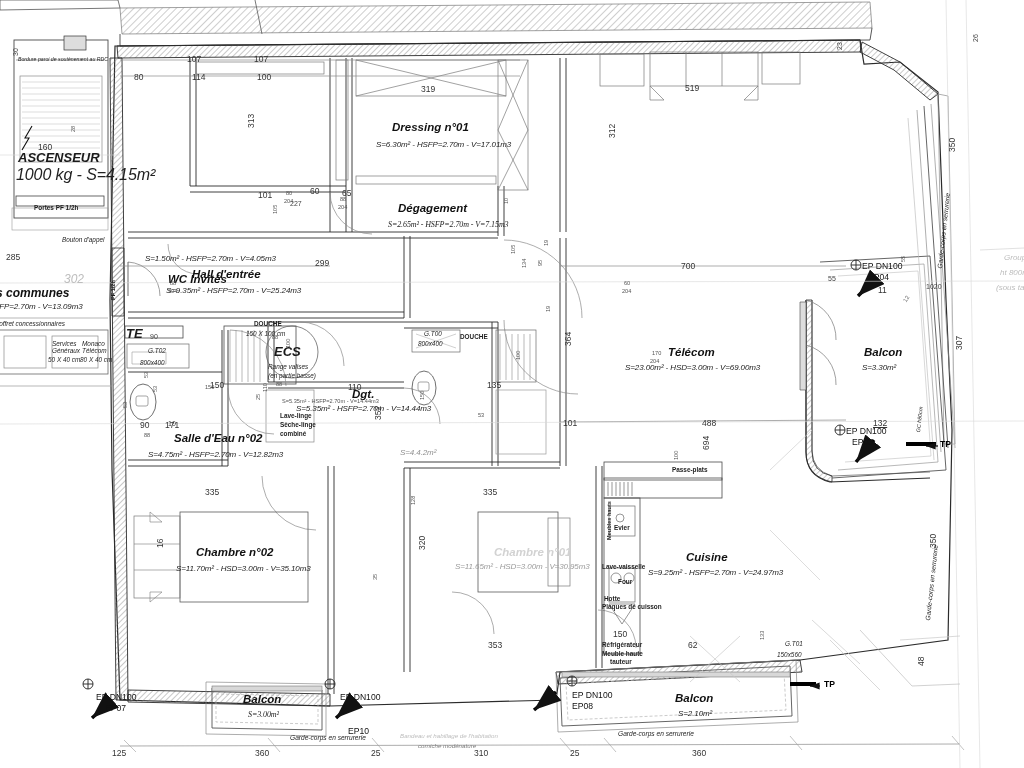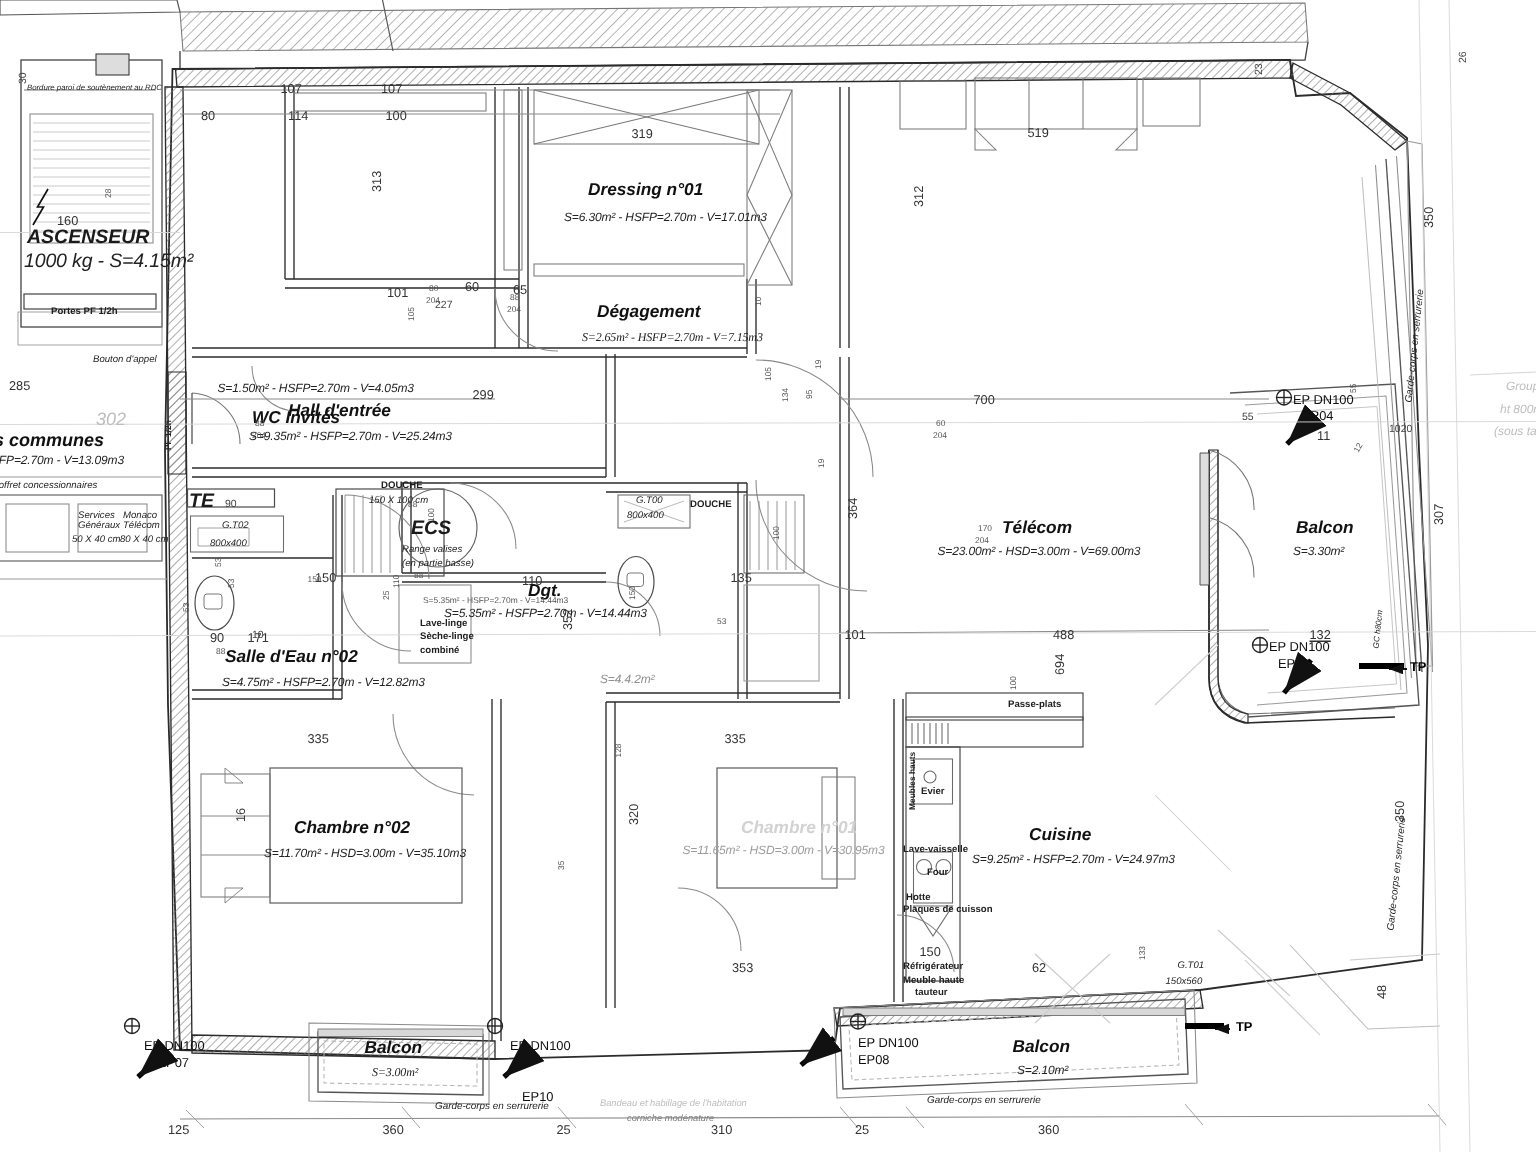--- a/index.html
+++ b/index.html
@@ -345,21 +345,21 @@
     <path d="M 860,630 L 912,686 L 960,684" stroke="#bdbdbd" stroke-width="0.7" fill="none"></path>
     <path d="M 830,640 L 880,690" stroke="#c9c9c9" stroke-width="0.7" fill="none"></path>
     <path d="M 690,636 L 740,682" stroke="#c9c9c9" stroke-width="0.7" fill="none"></path>
     <path d="M 740,636 L 690,682" stroke="#c9c9c9" stroke-width="0.7" fill="none"></path>
     <path d="M 812,620 L 860,664" stroke="#c9c9c9" stroke-width="0.7" fill="none"></path>
     <path d="M 770,470 L 812,430" stroke="#cfcfcf" stroke-width="0.7" fill="none"></path>
     <path d="M 770,530 L 820,580" stroke="#cfcfcf" stroke-width="0.7" fill="none"></path>
   </svg>
 
   <div class="t big-it" style="left:18px;top:150px;">ASCENSEUR</div>
-  <div class="t room-sub" style="left:16px;top:166px;font-size:13px;">1000 kg - S=4.15m²</div>
+  <div class="t room-sub" style="left:16px;top:166px;font-size:16px;">1000 kg - S=4.15m²</div>
   <div class="t lbl b" style="left:34px;top:204px;">Portes PF 1/2h</div>
   <div class="t lbl" style="left:62px;top:236px;">Bouton d'appel</div>
   <div class="t lbl" style="left:18px;top:56px;font-size:5.2px;">Bordure paroi de soutènement au RDC</div>
   <div class="t dim" style="left:38px;top:142px;">160</div>
   <div class="t dim sm vert" style="left:12px;top:56px;transform:rotate(-90deg);">30</div>
   <div class="t dim xs vert" style="left:70px;top:132px;transform:rotate(-90deg);">28</div>
   <div class="t dim" style="left:6px;top:252px;">285</div>
 
   <div class="t room-name" style="left:-4px;top:286px;font-size:12px;">s communes</div>
   <div class="t room-sub" style="left:-6px;top:302px;">SFP=2.70m - V=13.09m3</div>
@@ -411,21 +411,21 @@
   <div class="t dim xs vert" style="left:372px;top:580px;transform:rotate(-90deg);">35</div>
   <div class="t dim xs vert" style="left:410px;top:505px;transform:rotate(-90deg);">128</div>
   <div class="t dim xs vert" style="left:759px;top:640px;transform:rotate(-90deg);">133</div>
 
   <div class="t dim" style="left:258px;top:190px;">101</div>
   <div class="t dim" style="left:310px;top:186px;">60</div>
   <div class="t dim" style="left:342px;top:188px;">65</div>
   <div class="t dim sm" style="left:290px;top:200px;">227</div>
   <div class="t dim xs vert" style="left:272px;top:214px;transform:rotate(-90deg);">105</div>
   <div class="t dim" style="left:315px;top:258px;">299</div>
-  <div class="t dim" style="left:649px;top:261px;">700</div>
+  <div class="t dim" style="left:681px;top:261px;">700</div>
   <div class="t dim" style="left:563px;top:418px;">101</div>
   <div class="t dim" style="left:702px;top:418px;">488</div>
   <div class="t dim" style="left:210px;top:380px;">150</div>
   <div class="t dim" style="left:348px;top:382px;">110</div>
   <div class="t dim" style="left:165px;top:420px;">171</div>
   <div class="t dim" style="left:487px;top:380px;">135</div>
   <div class="t dim" style="left:140px;top:420px;">90</div>
   <div class="t dim sm" style="left:168px;top:420px;">10</div>
   <div class="t dim" style="left:205px;top:487px;">335</div>
   <div class="t dim" style="left:483px;top:487px;">335</div>
@@ -450,21 +450,21 @@
 
   <div class="t room-name" style="left:168px;top:237px;margin-top:36px;">WC Invités</div>
   <div class="t room-sub" style="left:145px;top:254px;">S=1.50m² - HSFP=2.70m - V=4.05m3</div>
 
   <div class="t room-name" style="left:192px;top:268px;">Hall d'entrée</div>
   <div class="t room-sub" style="left:166px;top:286px;">S=9.35m² - HSFP=2.70m - V=25.24m3</div>
 
   <div class="t room-name" style="left:668px;top:346px;">Télécom</div>
   <div class="t room-sub" style="left:625px;top:363px;">S=23.00m² - HSD=3.00m - V=69.00m3</div>
 
-  <div class="t room-name" style="left:150px;top:432px;">Salle d'Eau n°02</div>
+  <div class="t room-name" style="left:174px;top:432px;">Salle d'Eau n°02</div>
   <div class="t room-sub" style="left:148px;top:450px;">S=4.75m² - HSFP=2.70m - V=12.82m3</div>
 
   <div class="t room-name" style="left:352px;top:388px;">Dgt.</div>
   <div class="t room-sub" style="left:296px;top:404px;">S=5.35m² - HSFP=2.70m - V=14.44m3</div>
 
   <div class="t room-name" style="left:196px;top:546px;">Chambre n°02</div>
   <div class="t room-sub" style="left:176px;top:564px;">S=11.70m² - HSD=3.00m - V=35.10m3</div>
 
   <div class="t room-name faint2" style="left:494px;top:546px;">Chambre n°01</div>
   <div class="t room-sub" style="left:455px;top:562px;color:#9c9c9c;">S=11.65m² - HSD=3.00m - V=30.95m3</div>

